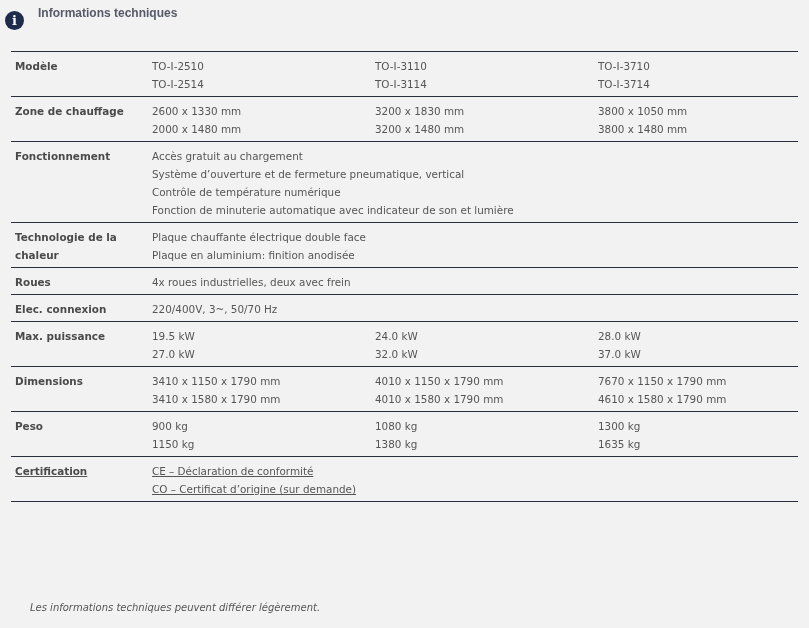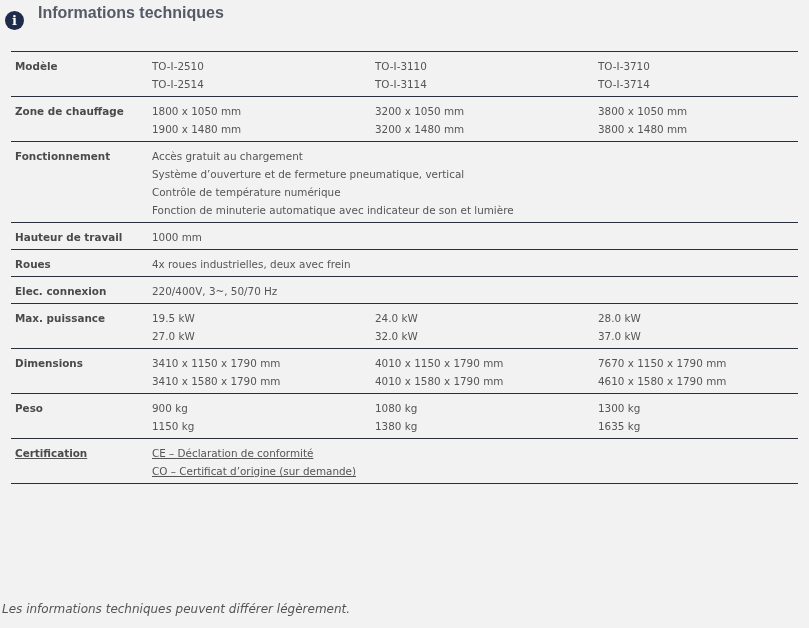--- a/index.html
+++ b/index.html
@@ -16,44 +16,44 @@
     }
     .info-icon {
       width: 19px; height: 19px; border-radius: 50%;
       background: #1f2b4a; color: #fff;
       display: flex; align-items: center; justify-content: center;
       font-family: "DejaVu Serif", serif; font-weight: bold; font-size: 13px;
       margin-left: 1px; margin-top: 10px;
     }
     .title {
       margin-left: 14px; margin-top: -4px;
-      font-size: 16px; font-weight: bold; color: #555a66;
+      font-size: 12px; font-weight: bold; color: #555a66;
     }
     table.specs {
       position: absolute; left: 11px; top: 51px; width: 787px;
       border-collapse: collapse;
       font-family: "DejaVu Sans", sans-serif;
       font-size: 10.4px;
     }
     table.specs tr { border-top: 1.5px solid #2b2f3d; }
     table.specs tr.last { border-bottom: 1.5px solid #2b2f3d; text-decoration: underline; }
     table.specs td {
       vertical-align: top; padding: 5px 0 3px 0; line-height: 18px;
     }
     td.label {
       width: 137px; padding-left: 4px !important; font-weight: bold; color: #4a4a4a;
       font-size: 10.4px;
     }
     td.col { width: 223px; color: #555; }
     td.col3 { color: #555; }
     .line { display: block; white-space: nowrap; }
     .footer {
-      position: absolute; left: 2px; top: 602px;
+      position: absolute; left: 30px; top: 602px;
       font-family: "DejaVu Sans", sans-serif; font-style: italic;
-      font-size: 12px; color: #555;
+      font-size: 10px; color: #555;
     }
   </style>
 </head>
 <body>
 
 <div class="header">
   <span class="info-icon">i</span>
   <span class="title">Informations techniques</span>
 </div>
 
@@ -72,51 +72,52 @@
       </td>
       <td class="col3">
         <span class="line">TO-I-3710</span>
         <span class="line">TO-I-3714</span>
       </td>
     </tr>
 
     <tr>
       <td class="label">Zone de chauffage</td>
       <td class="col">
-        <span class="line">1800 x 1050 mm</span>
-        <span class="line">1900 x 1480 mm</span>
+        <span class="line">2600 x 1330 mm</span>
+        <span class="line">2000 x 1480 mm</span>
       </td>
       <td class="col">
-        <span class="line">3200 x 1050 mm</span>
+        <span class="line">3200 x 1830 mm</span>
         <span class="line">3200 x 1480 mm</span>
       </td>
       <td class="col3">
         <span class="line">3800 x 1050 mm</span>
         <span class="line">3800 x 1480 mm</span>
       </td>
     </tr>
 
     <tr>
       <td class="label">Fonctionnement</td>
       <td colspan="3">
         <span class="line">Accès gratuit au chargement</span>
         <span class="line">Système d’ouverture et de fermeture pneumatique, vertical</span>
         <span class="line">Contrôle de température numérique</span>
         <span class="line">Fonction de minuterie automatique avec indicateur de son et lumière</span>
       </td>
     </tr>
 
+    <tr>
+      <td class="label">Technologie de la chaleur</td>
+      <td colspan="3">
+        <span class="line">Plaque chauffante électrique double face</span>
+        <span class="line">Plaque en aluminium: finition anodisée</span>
+      </td>
+    </tr>
 
 
-    <tr>
-      <td class="label">Hauteur de travail</td>
-      <td colspan="3">
-        <span class="line">1000 mm</span>
-      </td>
-    </tr>
 
     <tr>
       <td class="label">Roues</td>
       <td colspan="3">
         <span class="line">4x roues industrielles, deux avec frein</span>
       </td>
     </tr>
 
 
     <tr>

